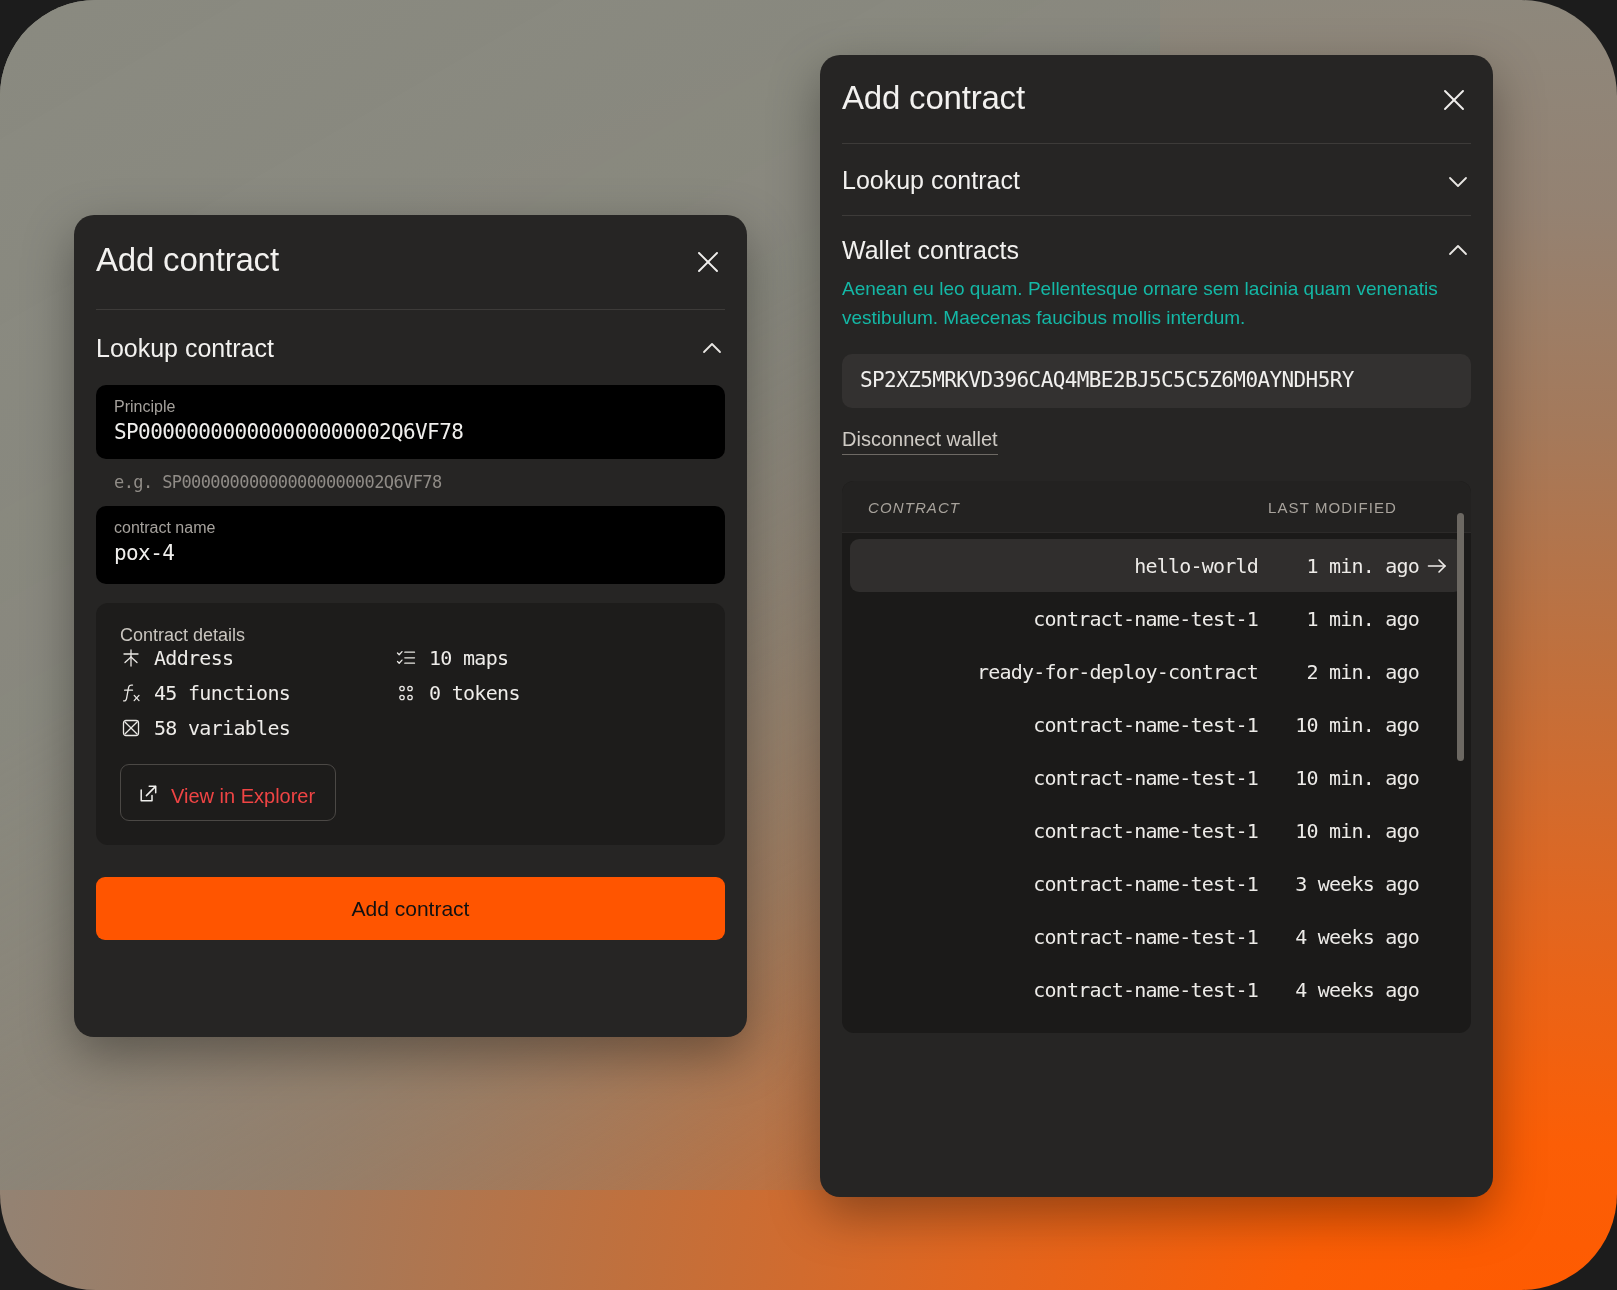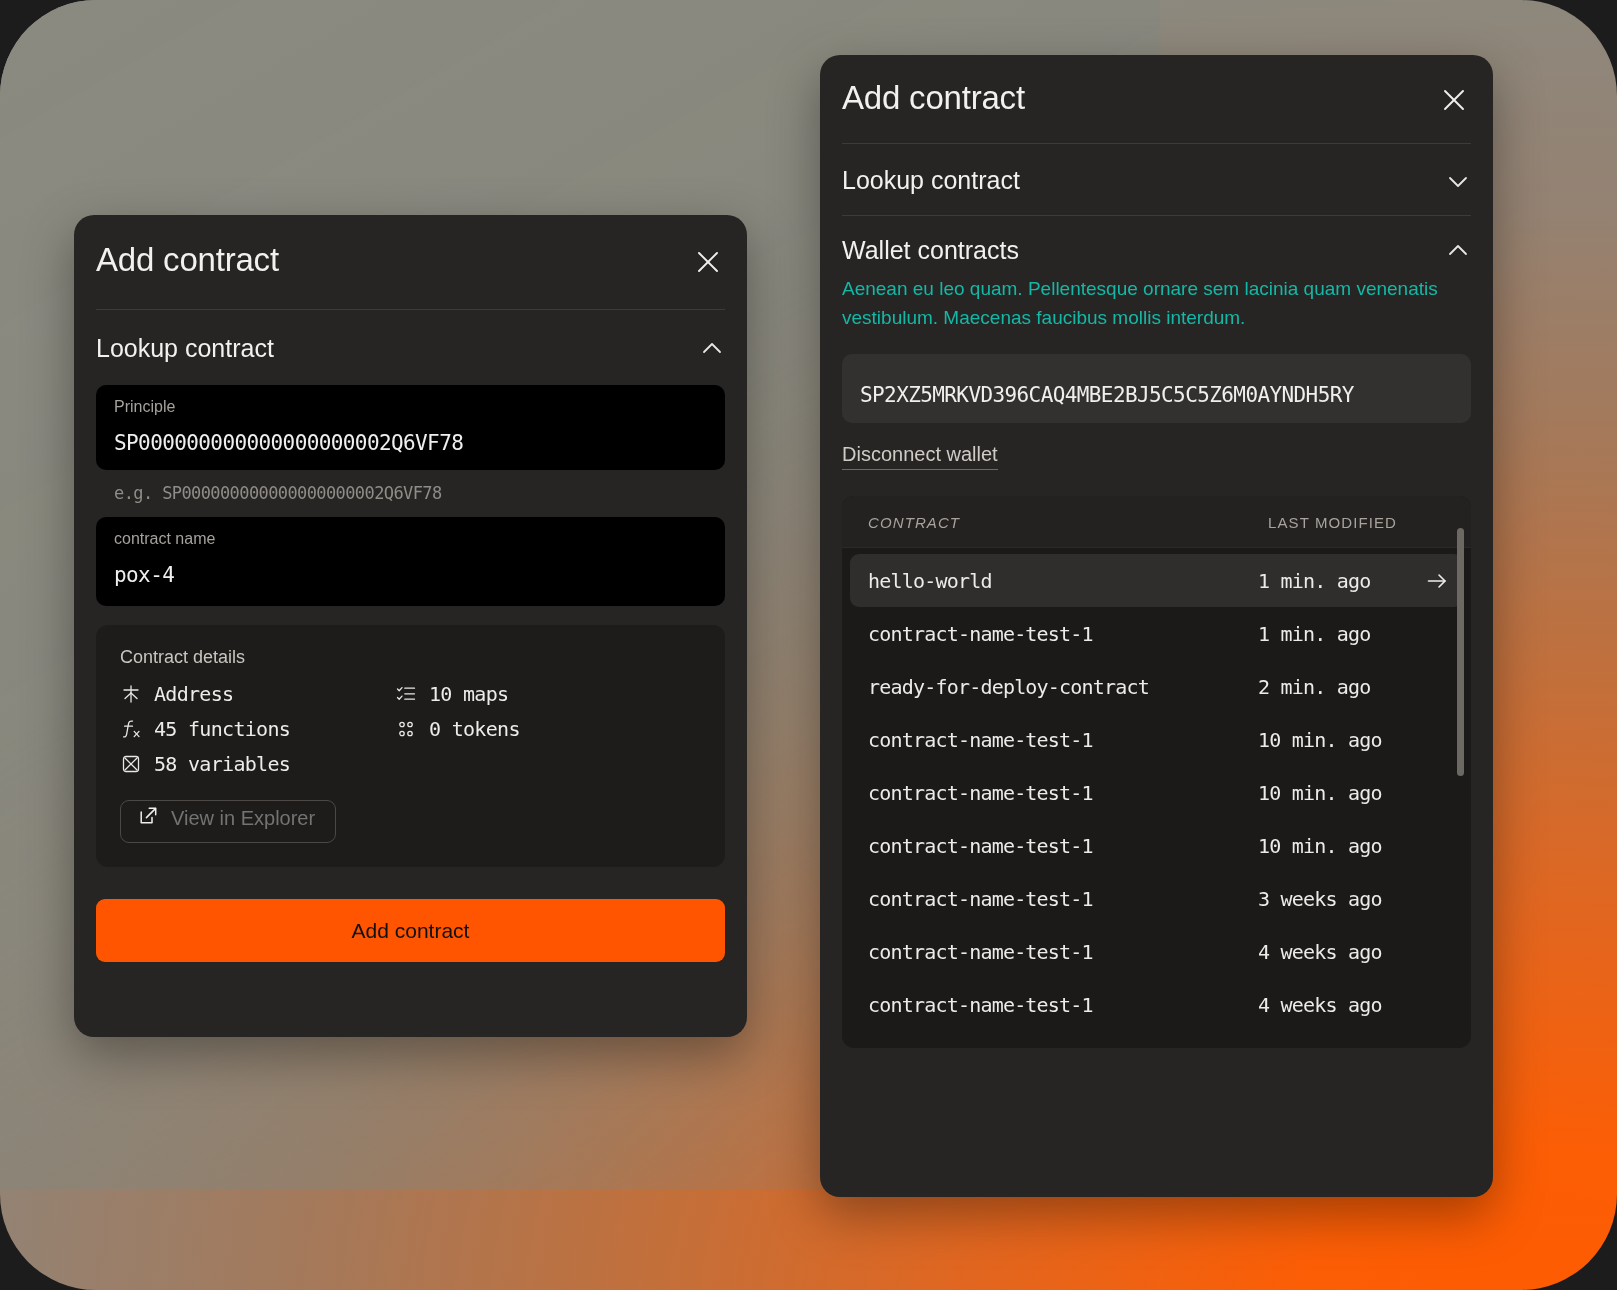--- a/index.html
+++ b/index.html
@@ -102,40 +102,38 @@
     color: #a5a19c;
     margin-bottom: 4px;
     font-family: "Liberation Sans", sans-serif;
   }
   .field-value {
     font-size: 21px;
     color: #f0efed;
     font-family: "DejaVu Sans Mono", monospace;
     letter-spacing: -0.6px;
     white-space: nowrap;
-    margin-top: 15px;
   }
   .field-hint {
     font-size: 17px;
     color: #908c87;
     padding: 9px 0 14px 18px;
     font-family: "DejaVu Sans Mono", monospace;
     letter-spacing: -0.6px;
   }
 
   #contract-details-card {
     background: #1d1c1b;
     border-radius: 12px;
     padding: 22px 24px 24px 24px;
     margin-top: 19px;
   }
   .details-heading {
     font-size: 18px;
     color: #c9c5bf;
-    margin-bottom: 14px;
   }
   .details-grid {
     display: grid;
     grid-template-columns: 275px 1fr;
     row-gap: 11px;
   }
   .detail-item {
     display: flex;
     align-items: center;
     gap: 12px;
@@ -150,23 +148,23 @@
     flex: 0 0 22px;
   }
 
   #view-explorer-btn {
     margin-top: 24px;
     display: inline-flex;
     align-items: center;
     gap: 13px;
     border: 1px solid #4b4845;
     border-radius: 9px;
-    padding: 5px 20px 12px 18px;
+    padding: 19px 20px 12px 18px;
     font-size: 20px;
-    color: #737373;
+    color: #ef4444;
     cursor: pointer;
     background: transparent;
     font-family: "Liberation Sans", sans-serif;
   }
 
   #add-contract-btn {
     margin-top: 32px;
     width: 100%;
     height: 63px;
     background: #ff5500;
@@ -241,20 +239,21 @@
     font-size: 15px;
     letter-spacing: 1.1px;
     color: #a8a39c;
   }
   .th.contract { width: 400px; font-style: italic; }
   .table-body {
     position: relative;
     padding: 6px 8px 0 8px;
     height: 498px;
     overflow: hidden;
+    text-align: right;
   }
   .row {
     display: flex;
     align-items: center;
     height: 53px;
     padding: 0 14px 0 18px;
     border-radius: 9px;
     cursor: pointer;
   }
   .row.active { background: #302e2d; }

